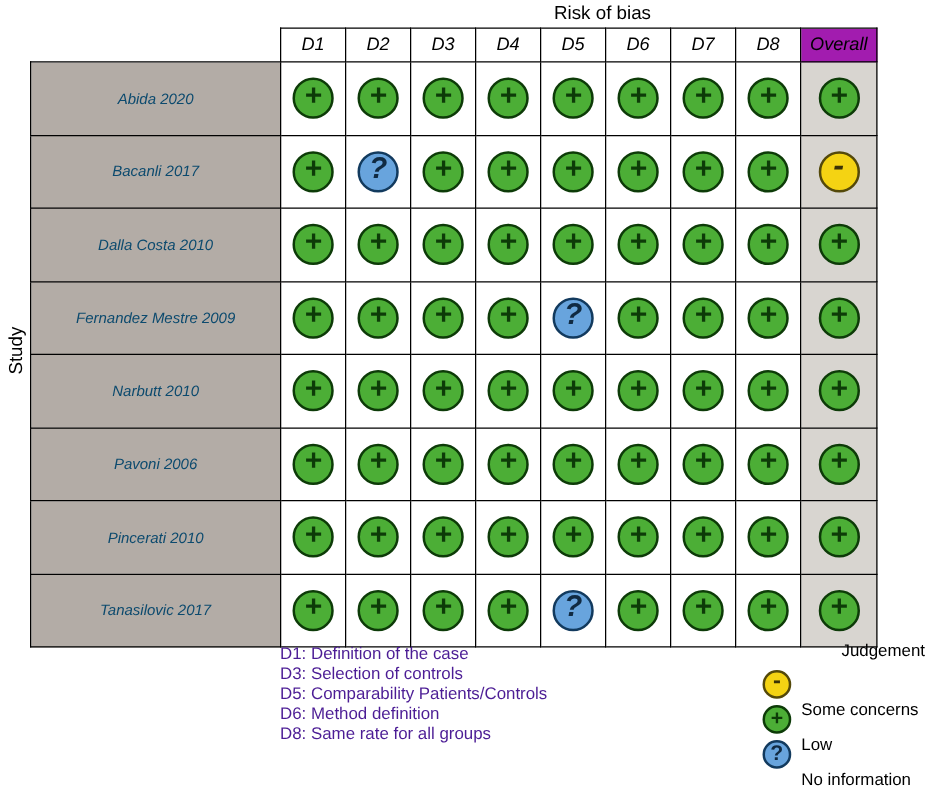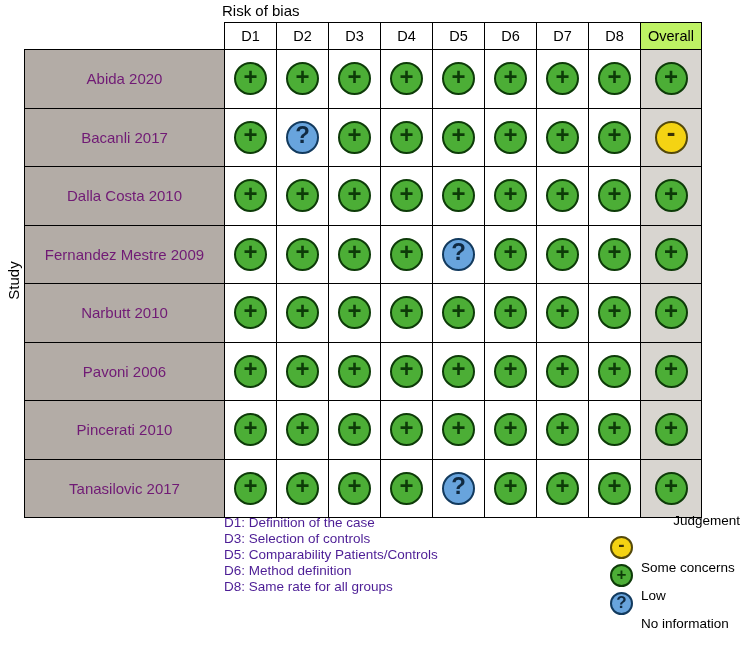--- a/index.html
+++ b/index.html
@@ -20,21 +20,21 @@
     left: 0; top: 0;
     width: 742px; height: 645px;
   }
 
   
   #risk-title {
     position: absolute;
     left: 222px;
     top: 2px;
     width: 520px;
-    text-align: left;
+    text-align: center;
     font-size: 15px;
     color: #000;
   }
 
   
   #study-axis-label {
     position: absolute;
     left: -17px;
     top: 272px;
     width: 60px;
@@ -44,20 +44,21 @@
     transform-origin: center center;
   }
 
   
   .grid {
     position: absolute;
     left: 24px;
     top: 22px;
     border-collapse: collapse;
     table-layout: fixed;
+    font-style: italic;
   }
   .grid td, .grid th {
     border: 1.5px solid #000;
     padding: 0;
     margin: 0;
     text-align: center;
     vertical-align: middle;
     font-weight: normal;
   }
   .corner-cell {
@@ -67,28 +68,28 @@
     background: #ffffff;
   }
   .colhead {
     width: 51px;
     height: 26px;
     background: #ffffff;
     font-size: 14.5px;
   }
   .colhead.overall {
     width: 60px;
-    background: #bef264;
+    background: #a21caf;
   }
   .studycell {
     width: 199px;
     height: 57.5px;
     background: #b3aca6;
-    font-size: 15px;
-    color: #701a75;
+    font-size: 12px;
+    color: #0c4a6e;
   }
   .domcell {
     width: 51px;
     height: 57.5px;
     background: #ffffff;
   }
   .domcell.overall {
     width: 60px;
     background: #d8d5d0;
   }

